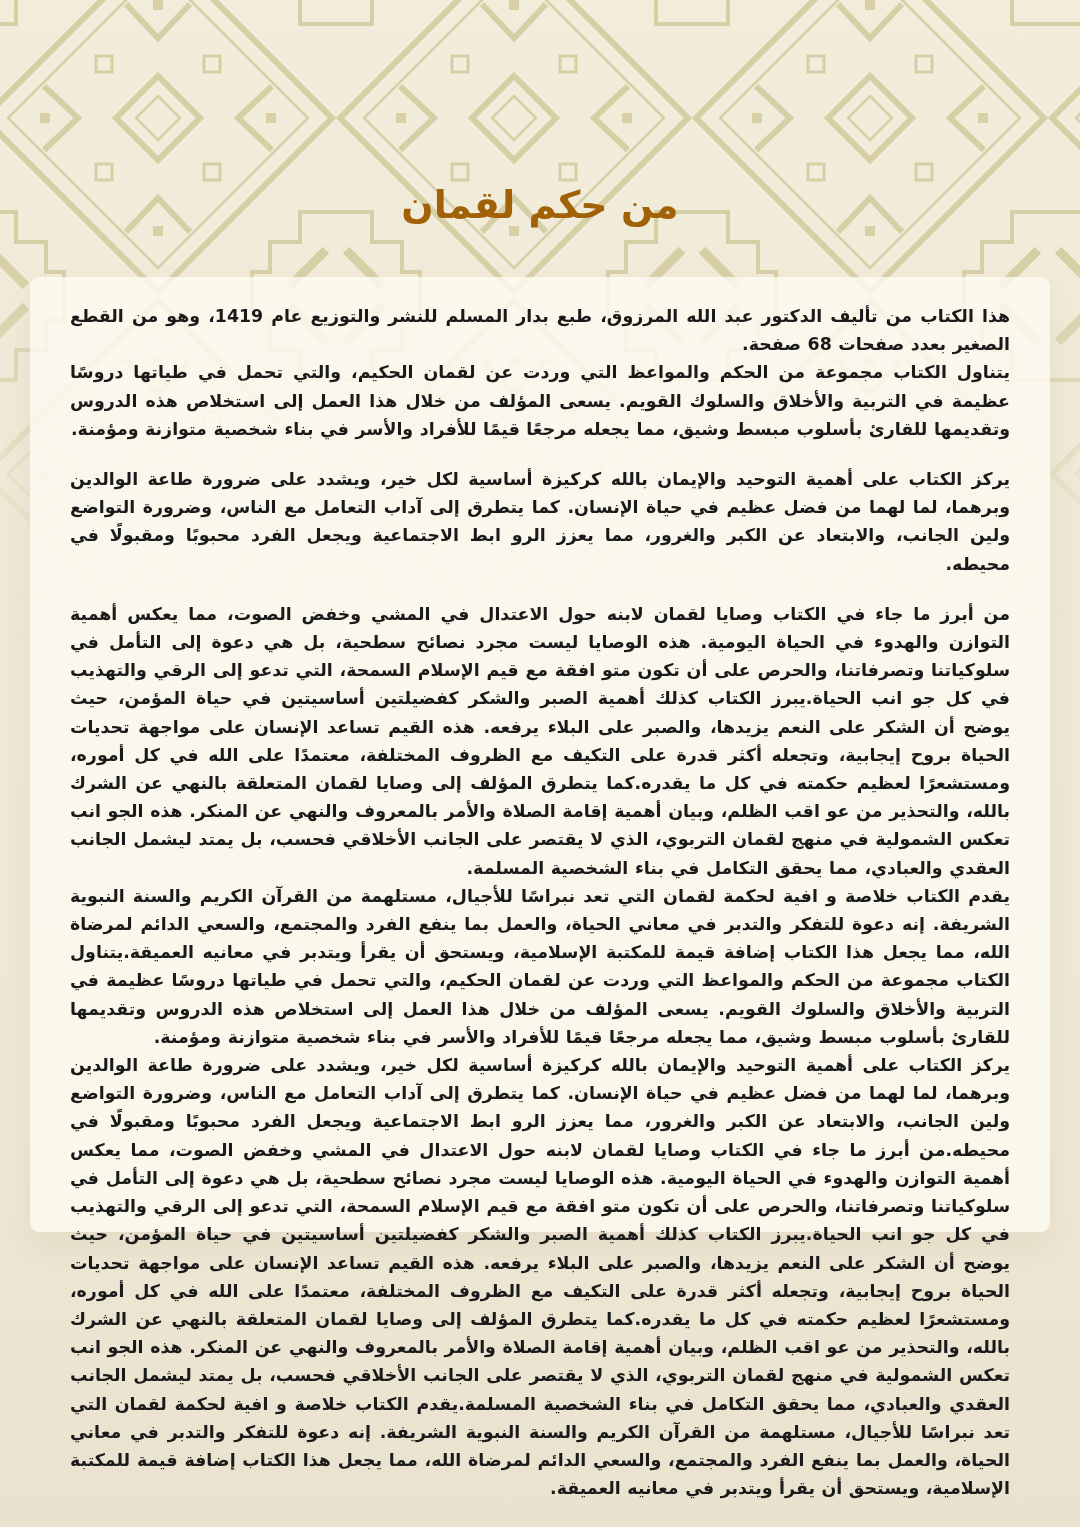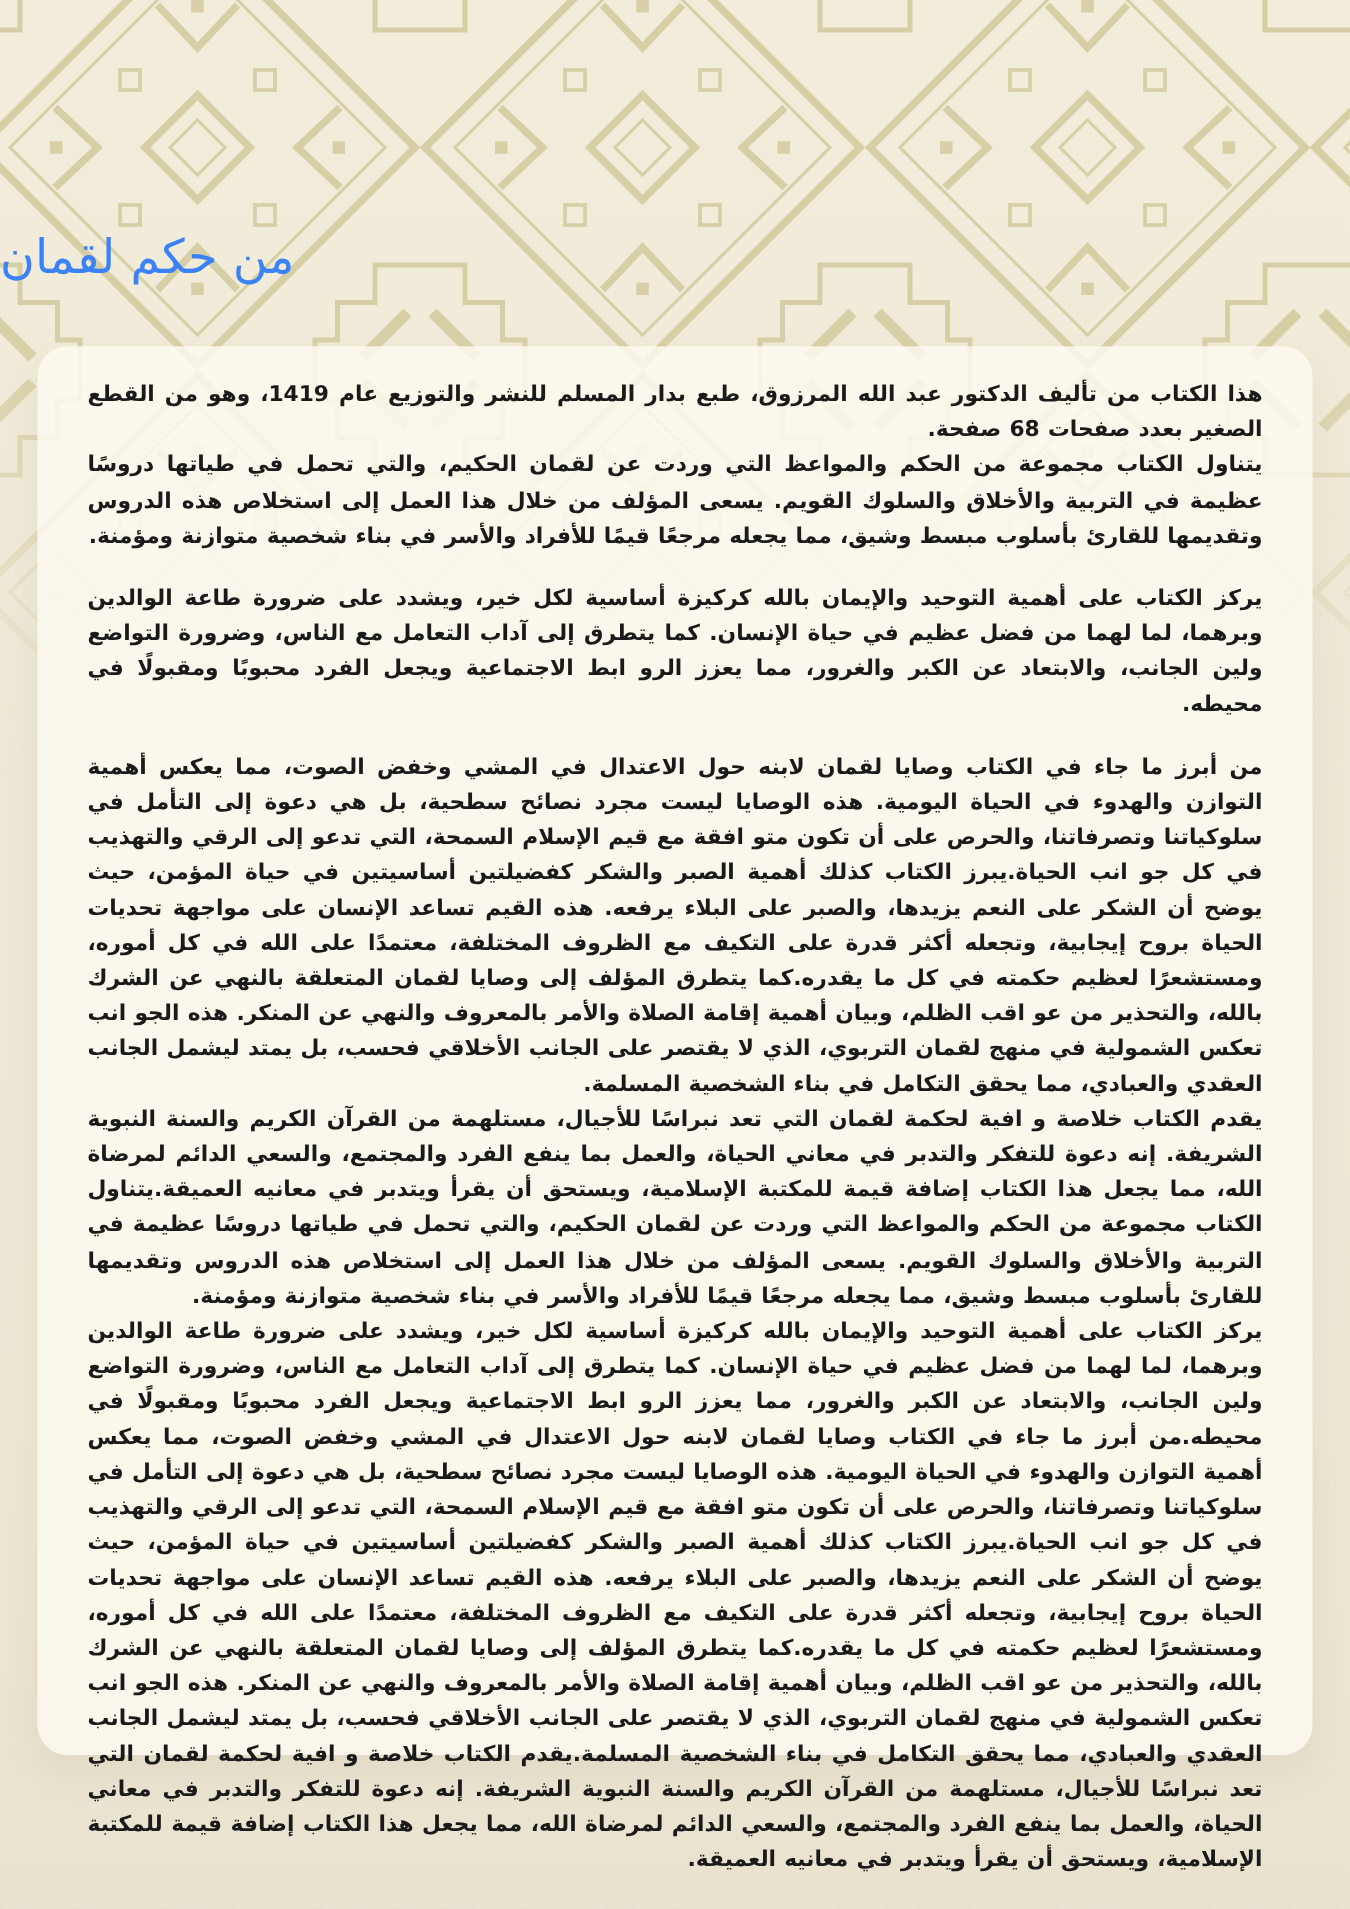--- a/index.html
+++ b/index.html
@@ -34,35 +34,35 @@
       rgba(239,232,214,1) 43%,
       rgba(238,231,212,1) 75%,
       rgba(233,226,207,1) 100%);
   }
   .page-title {
     position: absolute;
     top: 183px;
     left: 0;
     width: 100%;
     margin: 0;
-    text-align: left;
+    text-align: center;
     font-size: 38px;
-    font-weight: 400;
-    color: #3b82f6;
+    font-weight: 700;
+    color: #a16207;
     letter-spacing: 0px;
     direction: rtl;
   }
   .content-card {
     position: absolute;
     left: 30px;
     top: 277px;
     width: 1020px;
-    height: 1127px;
+    height: 955px;
     background: rgba(253,250,240,0.82);
-    border-radius: 24px;
+    border-radius: 9px;
     box-shadow: 0 14px 30px rgba(120,100,60,0.08);
     box-sizing: border-box;
     padding: 25px 40px 0 40px;
   }
   .content-card p {
     margin: 0;
     direction: rtl;
     text-align: justify;
     font-size: 17.4px;
     line-height: 28.2px;

